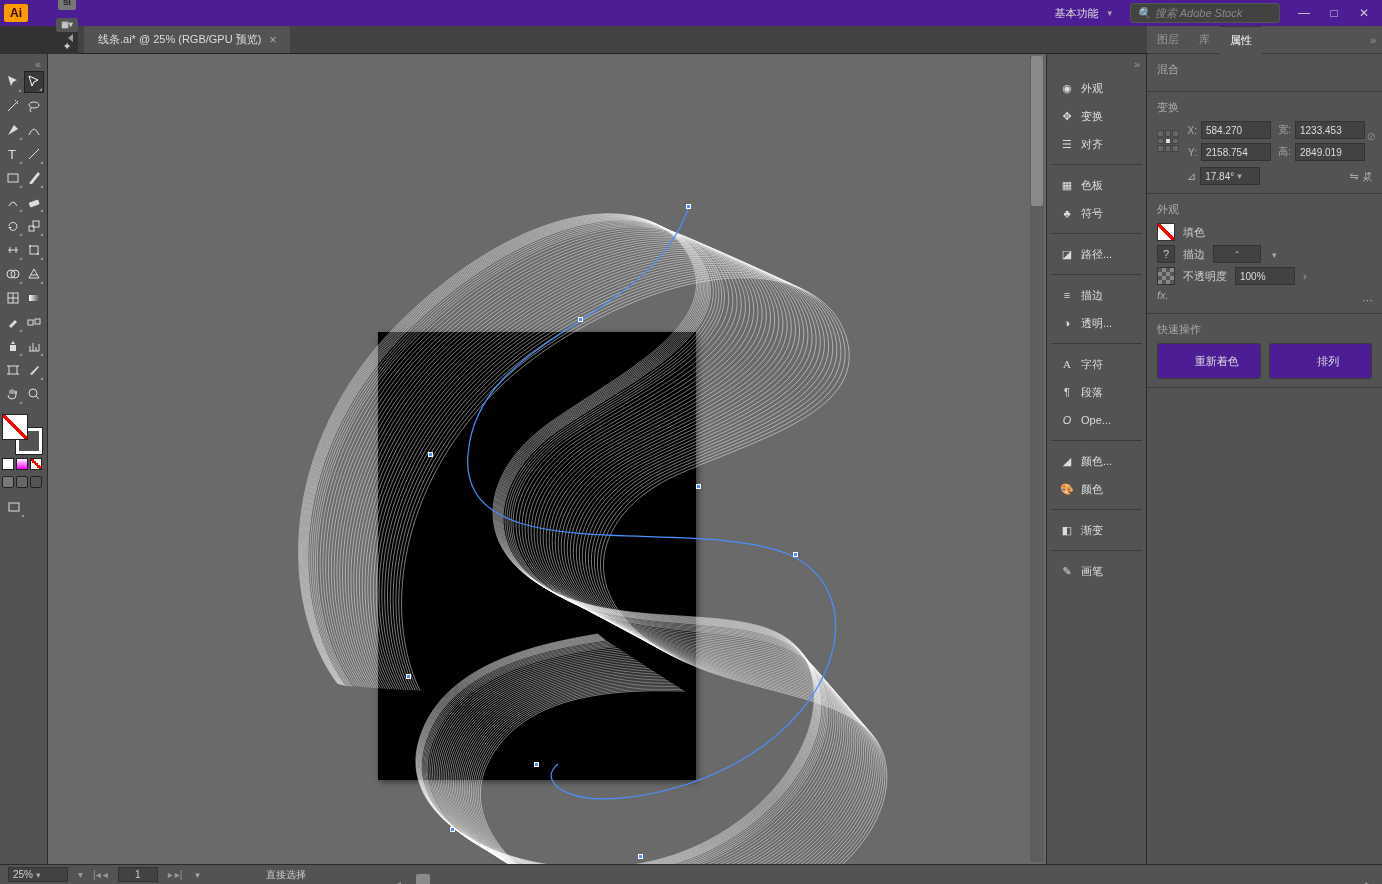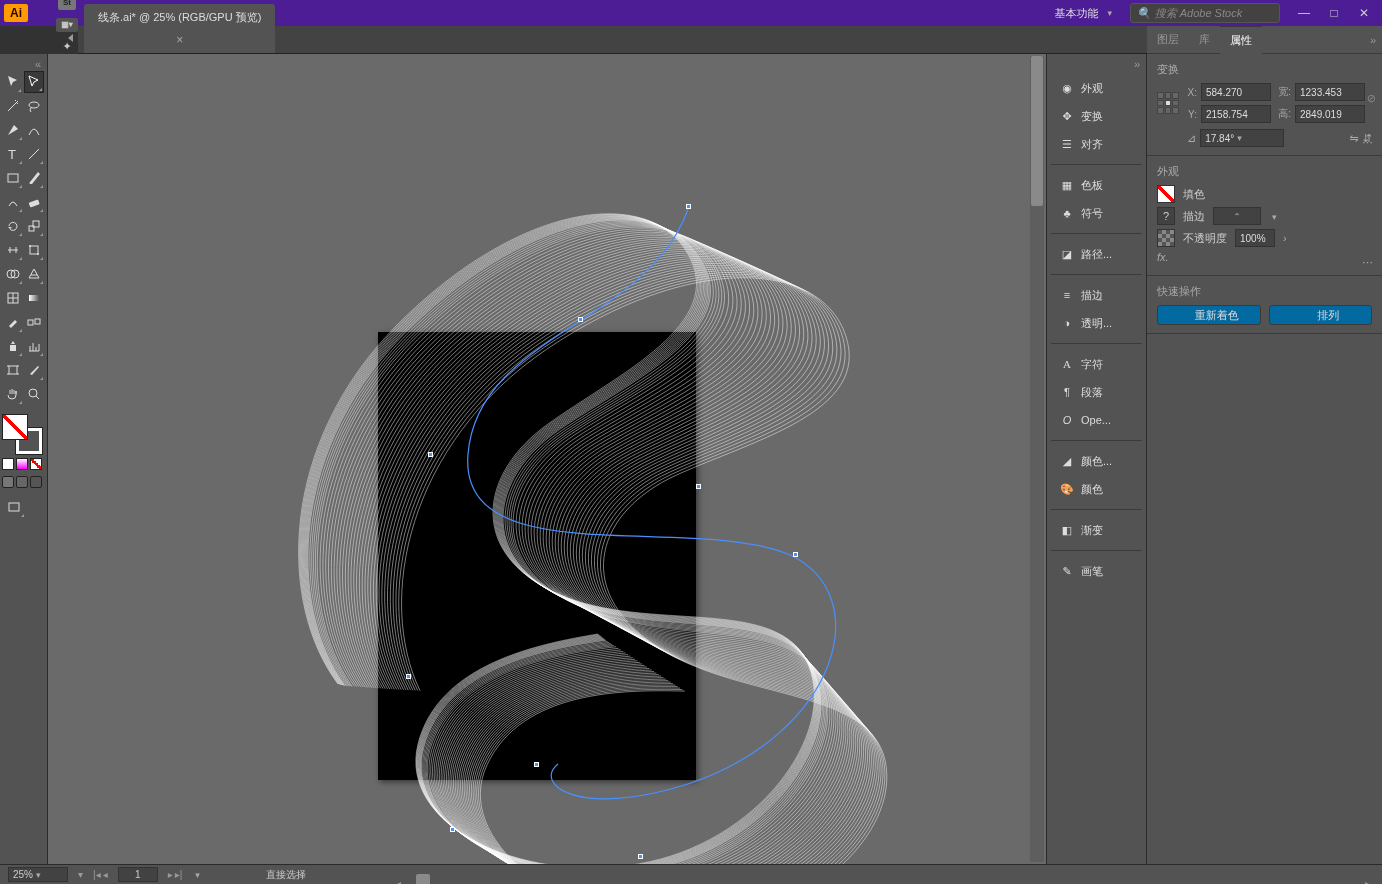--- a/index.html
+++ b/index.html
@@ -10,21 +10,21 @@
 .menu-item { padding:4px 8px; cursor:pointer; color:#ddd; }
 .menu-extras { display:flex; gap:8px; margin-left:20px; align-items:center;flex-direction:column; }
 .mini-icon { width:18px; height:14px; background:#777; border-radius:2px; font-size:8px; color:#222; display:flex; align-items:center; justify-content:center; font-weight:bold; }
 .workspace-sel { margin-left:auto; display:flex; align-items:center; gap:6px; padding:2px 8px; color:#ddd; }
 .search-stock { width:150px; height:20px; background:#424242; border:1px solid #555; border-radius:3px; display:flex; align-items:center; gap:4px; padding:0 6px; color:#888; font-style:italic; margin-left:10px; }
 .win-ctrl { margin-left:10px; display:flex; gap:2px; }
 .win-btn { width:28px; height:18px; display:flex; align-items:center; justify-content:center; color:#ccc; font-size:12px; }
 
 .tabbar { height:28px; background:#434343; display:flex; align-items:flex-end; border-bottom:1px solid #222; position:relative; margin-left:78px; }
 .tabbar::before { content:""; position:absolute; left:-10px; top:8px; width:0; height:0; border-top:4px solid transparent; border-bottom:4px solid transparent; border-right:5px solid #999; }
-.doc-tab { background:#535353; padding:6px 14px; border-radius:3px 3px 0 0; color:#ddd; display:flex; align-items:center; gap:8px; margin-left:6px;flex-direction:column; }
+.doc-tab { background:#535353; padding:6px 14px; border-radius:3px 3px 0 0; color:#ddd; display:flex; align-items:center; gap:8px; margin-left:6px; }
 .close-x { color:#aaa; font-size:12px; }
 
 .main { display:flex; height:calc(100% - 26px - 28px - 20px); }
 
 .tools { width:48px; background:#535353; display:flex; flex-direction:column; padding:4px 2px; gap:0; border-right:1px solid #2a2a2a; position:relative; }
 .tool-row { display:flex; gap:0; }
 .tool { width:22px; height:22px; display:flex; align-items:center; justify-content:center; position:relative; margin:1px; }
 .tool.active { background:#3a3a3a; border:1px solid #222; }
 .tool .tri { position:absolute; right:1px; bottom:1px; width:0; height:0; border-left:3px solid transparent; border-bottom:3px solid #999; }
 .fill-stroke { margin-top:8px; position:relative; width:40px; height:40px; }
@@ -58,22 +58,22 @@
 .ref9 div.c { background:#ddd; }
 .nfield { background:#424242; border:1px solid #333; height:18px; padding:0 4px; color:#ddd; font-size:10px; display:flex; align-items:center; }
 .lbl { color:#aaa; font-size:10px; text-align:right; }
 .angle-row { display:flex; align-items:center; gap:4px; margin-top:6px; padding-left:30px; }
 .flip-icons { margin-left:auto; display:flex; gap:4px; }
 .appear-row { display:flex; align-items:center; gap:8px; margin:4px 0; }
 .sw-box { width:18px; height:18px; border:1px solid #333; position:relative; }
 .sw-none::after { content:""; position:absolute; inset:0; background:linear-gradient(45deg,transparent 43%,red 43%,red 57%,transparent 57%); background-color:#fff; }
 .sw-q { background:#424242; color:#ccc; display:flex; align-items:center; justify-content:center; font-size:11px; }
 .stroke-wt { width:48px; height:18px; background:#424242; border:1px solid #333; display:flex; align-items:center; justify-content:center; gap:2px; }
-.opac-field { width:40px; }
-.qa-btn { flex:1; height:20px; background:#0369a1; border:1px solid #3a3a3a; border-radius:3px; display:flex; align-items:center; justify-content:center; color:#ddd;padding-left:16px; }
+.opac-field { width:60px; }
+.qa-btn { flex:1; height:36px; background:#4c1d95; border:1px solid #3a3a3a; border-radius:3px; display:flex; align-items:center; justify-content:center; color:#ddd;padding-left:16px; }
 .qa-row { display:flex; gap:8px; }
 .more-dots { position:absolute; right:8px; color:#aaa; letter-spacing:1px; }
 
 .status { position:absolute; bottom:0; left:0; right:0; height:20px; background:#535353; border-top:1px solid #2a2a2a; display:flex; align-items:center; gap:10px; padding:0 8px; color:#ccc; font-size:10px; }
 .status .zoom { width:60px; background:#424242; border:1px solid #333; padding:1px 4px; }
 .nav-arr { display:flex; gap:2px; }
 .nav-arr span { color:#999; }
 .scroll-v { position:absolute; right:338px; top:56px; bottom:22px; width:14px; background:#5e5e5e; }
 .scroll-v .th { position:absolute; top:0; left:1px; width:12px; height:150px; background:#8a8a8a; border-radius:2px; }
 
@@ -583,20 +583,23 @@
   </div>
 
   <div class="props">
     <div class="ptabs">
       <div class="ptab">图层</div>
       <div class="ptab">库</div>
       <div class="ptab active">属性</div>
       <span style="position:absolute;right:6px;color:#999">»</span>
     </div>
 
+    <div class="psec">
+      <div class="title">混合</div>
+    </div>
 
     <div class="psec" style="position:relative">
       <div class="title">变换</div>
       <div class="xform-grid">
         <div class="ref9">
             <div></div>
             <div></div>
             <div></div>
             <div></div>
             <div class="c"></div>
@@ -610,21 +613,21 @@
         <div class="lbl">宽:</div>
         <div class="nfield">1233.453</div>
         <div class="lbl">Y:</div>
         <div class="nfield">2158.754</div>
         <div class="lbl">高:</div>
         <div class="nfield">2849.019</div>
       </div>
       <div style="position:absolute;right:6px;top:38px;color:#888">⊘</div>
       <div class="angle-row">
         <span style="color:#aaa">⊿</span>
-        <div class="nfield chev" style="width:84px"><span>17.84</span>°</div>
+        <div class="nfield chev" style="width:60px"><span>17.84</span>°</div>
         <div class="flip-icons">
           <span style="color:#aaa">⇋</span>
           <span style="color:#aaa">⇵</span>
         </div>
       </div>
       <span class="more-dots" style="bottom:6px">⋯</span>
     </div>
 
     <div class="psec" style="position:relative">
       <div class="title">外观</div>

